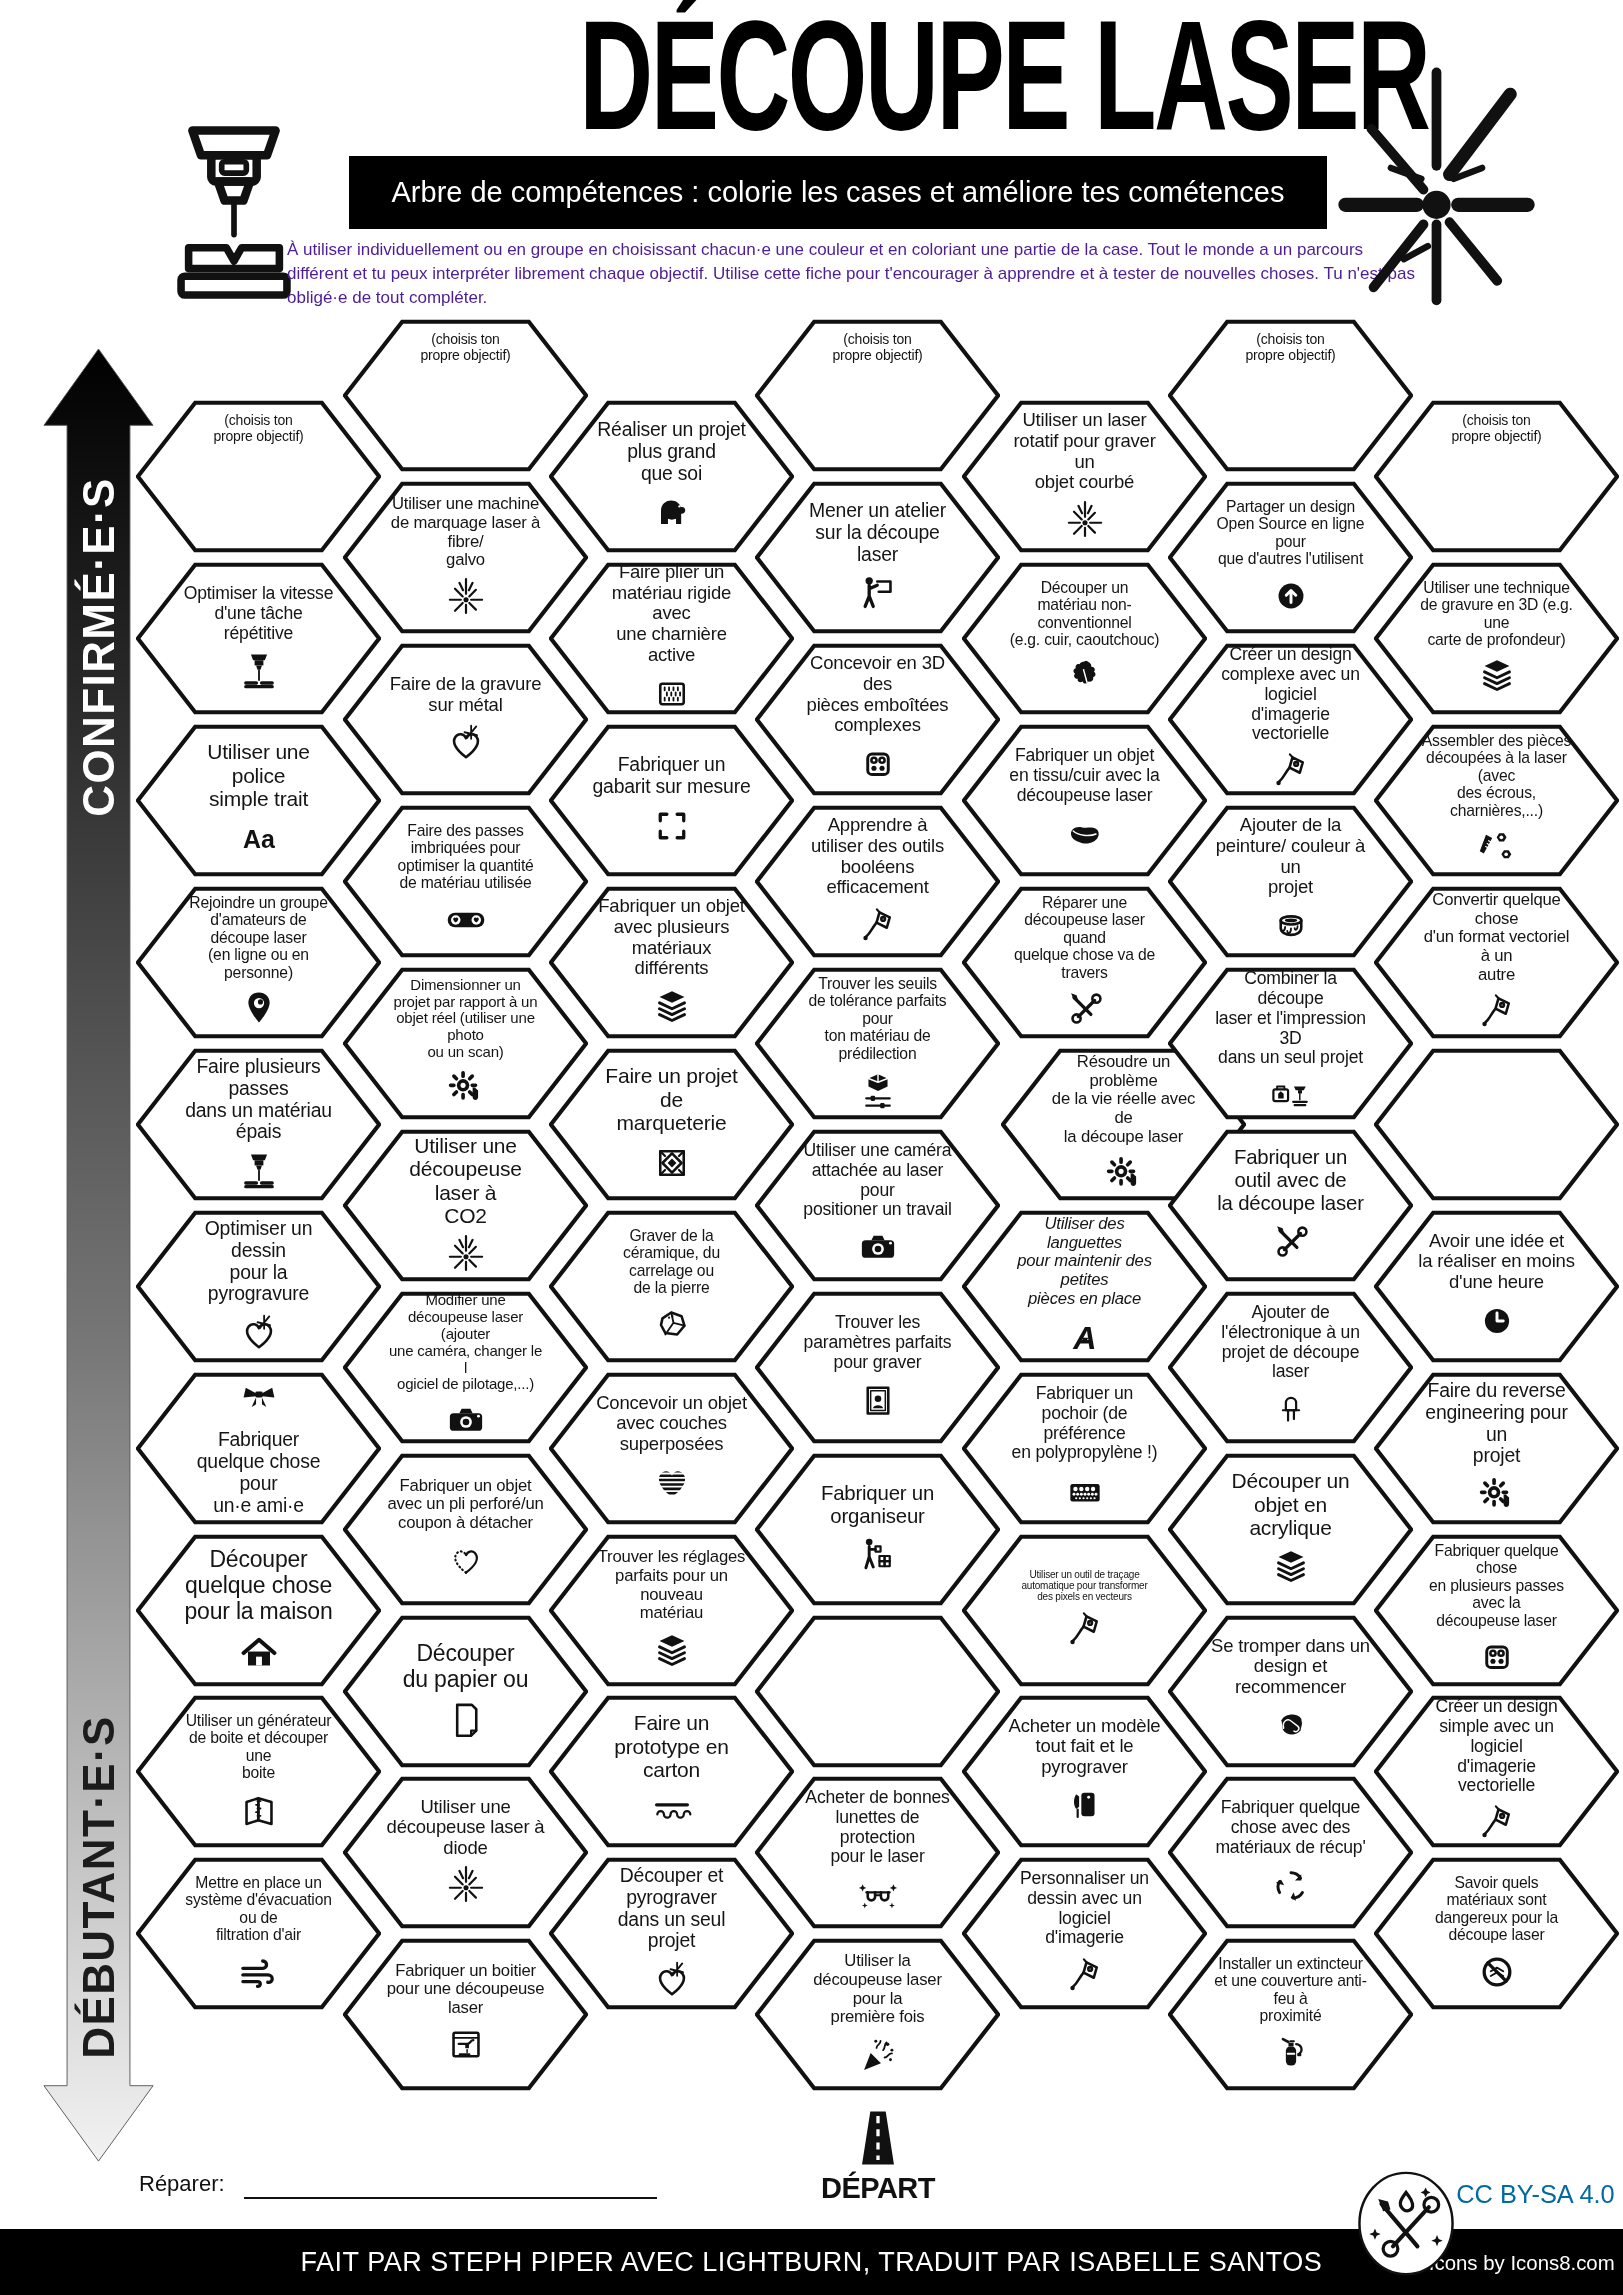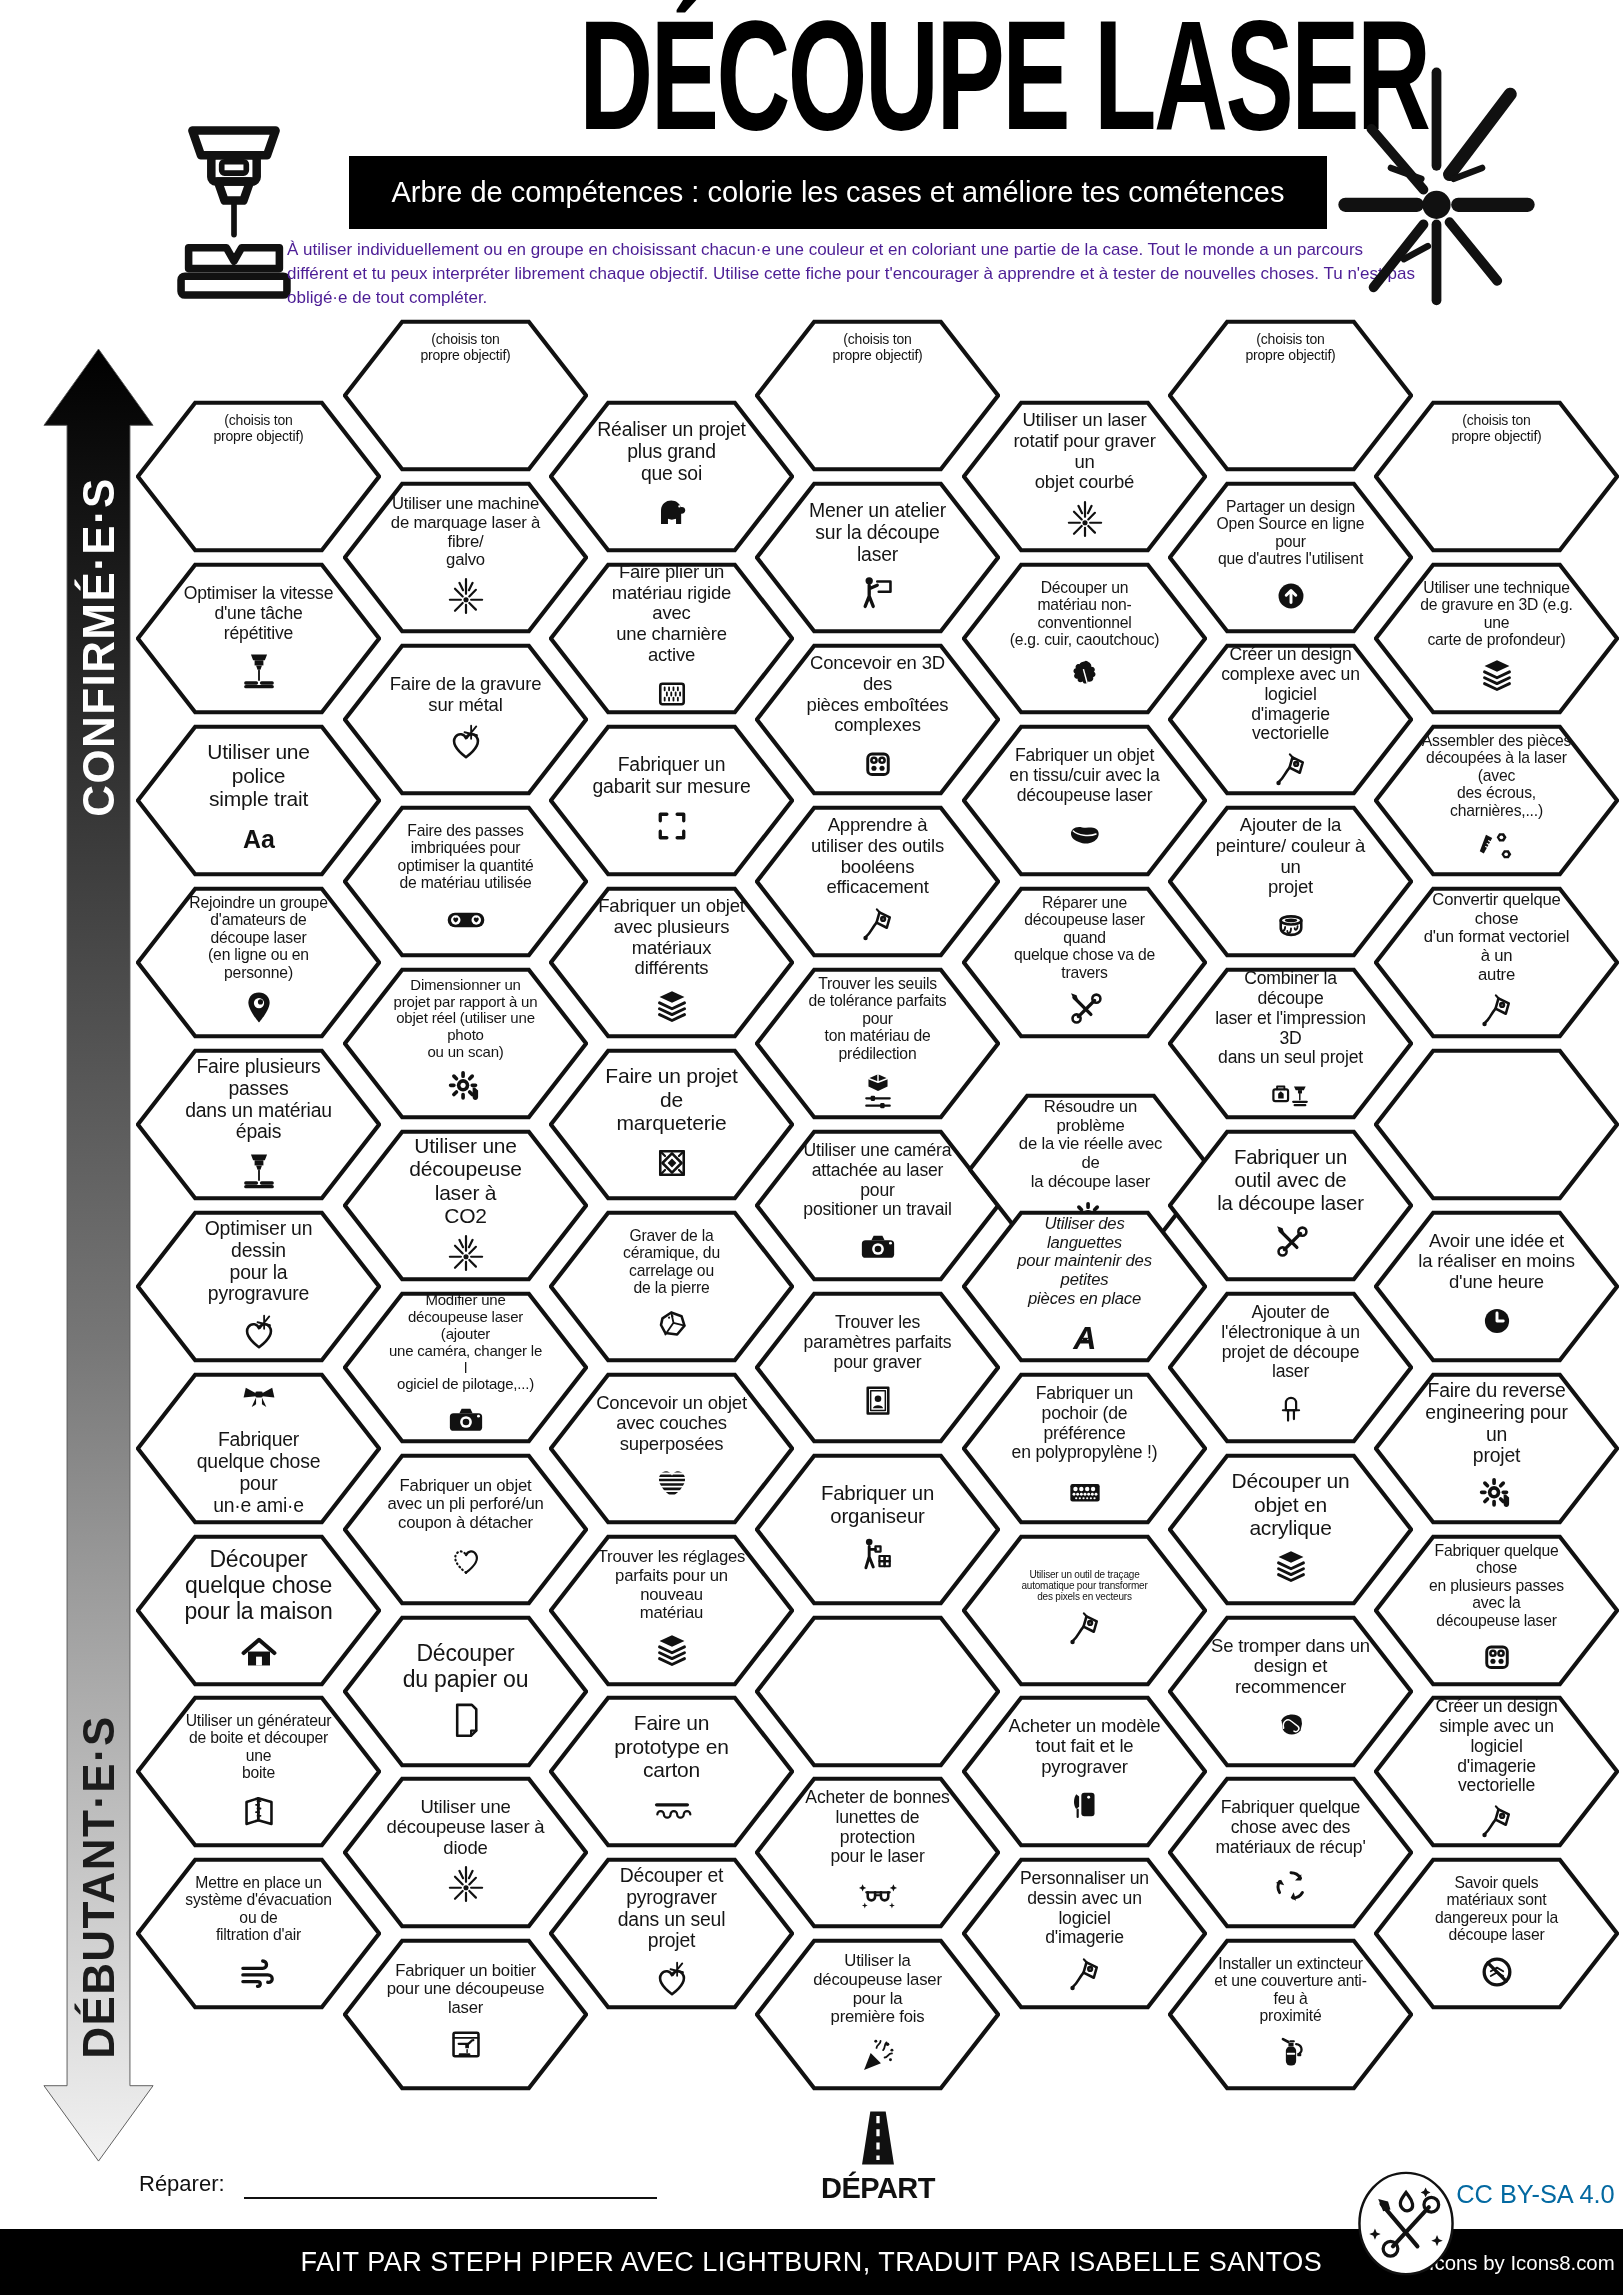--- a/index.html
+++ b/index.html
@@ -860,21 +860,21 @@
             <svg viewBox="0 0 120 120" fill="none" stroke="#111" stroke-width="7" stroke-linecap="round" stroke-linejoin="round">
               <path d="M30 26 76 72" stroke-width="9"></path>
               <path d="M22 14l15 6 4 13-12-2Z" fill="#111" stroke="none"></path>
               <path d="M86 34 42 78" stroke-width="9"></path>
               <circle cx="91" cy="29" r="11"></circle>
               <circle cx="37" cy="83" r="11"></circle>
             </svg>
           </div>
         </div>
       </div>
-      <div class="hex" style="left: 968px; top: 1048px; margin-top: 45px;">
+      <div class="hex" style="left: 1001px; top: 1048px;">
         <svg class="hexbg" viewBox="0 0 530 330" preserveAspectRatio="none">
           <polygon points="4,165 128,6 402,6 526,165 402,324 128,324"></polygon>
         </svg>
         <div class="hexc">
           <div class="hexlabel" style="font-size:16.7px">Résoudre un problème
 de la vie réelle avec de
 la découpe laser</div>
           <div class="hexicon">
             <svg viewBox="0 0 120 120" fill="none" stroke="#111" stroke-width="7" stroke-linecap="round" stroke-linejoin="round">
               <circle cx="52" cy="50" r="17" fill="#111" stroke="none"></circle>

